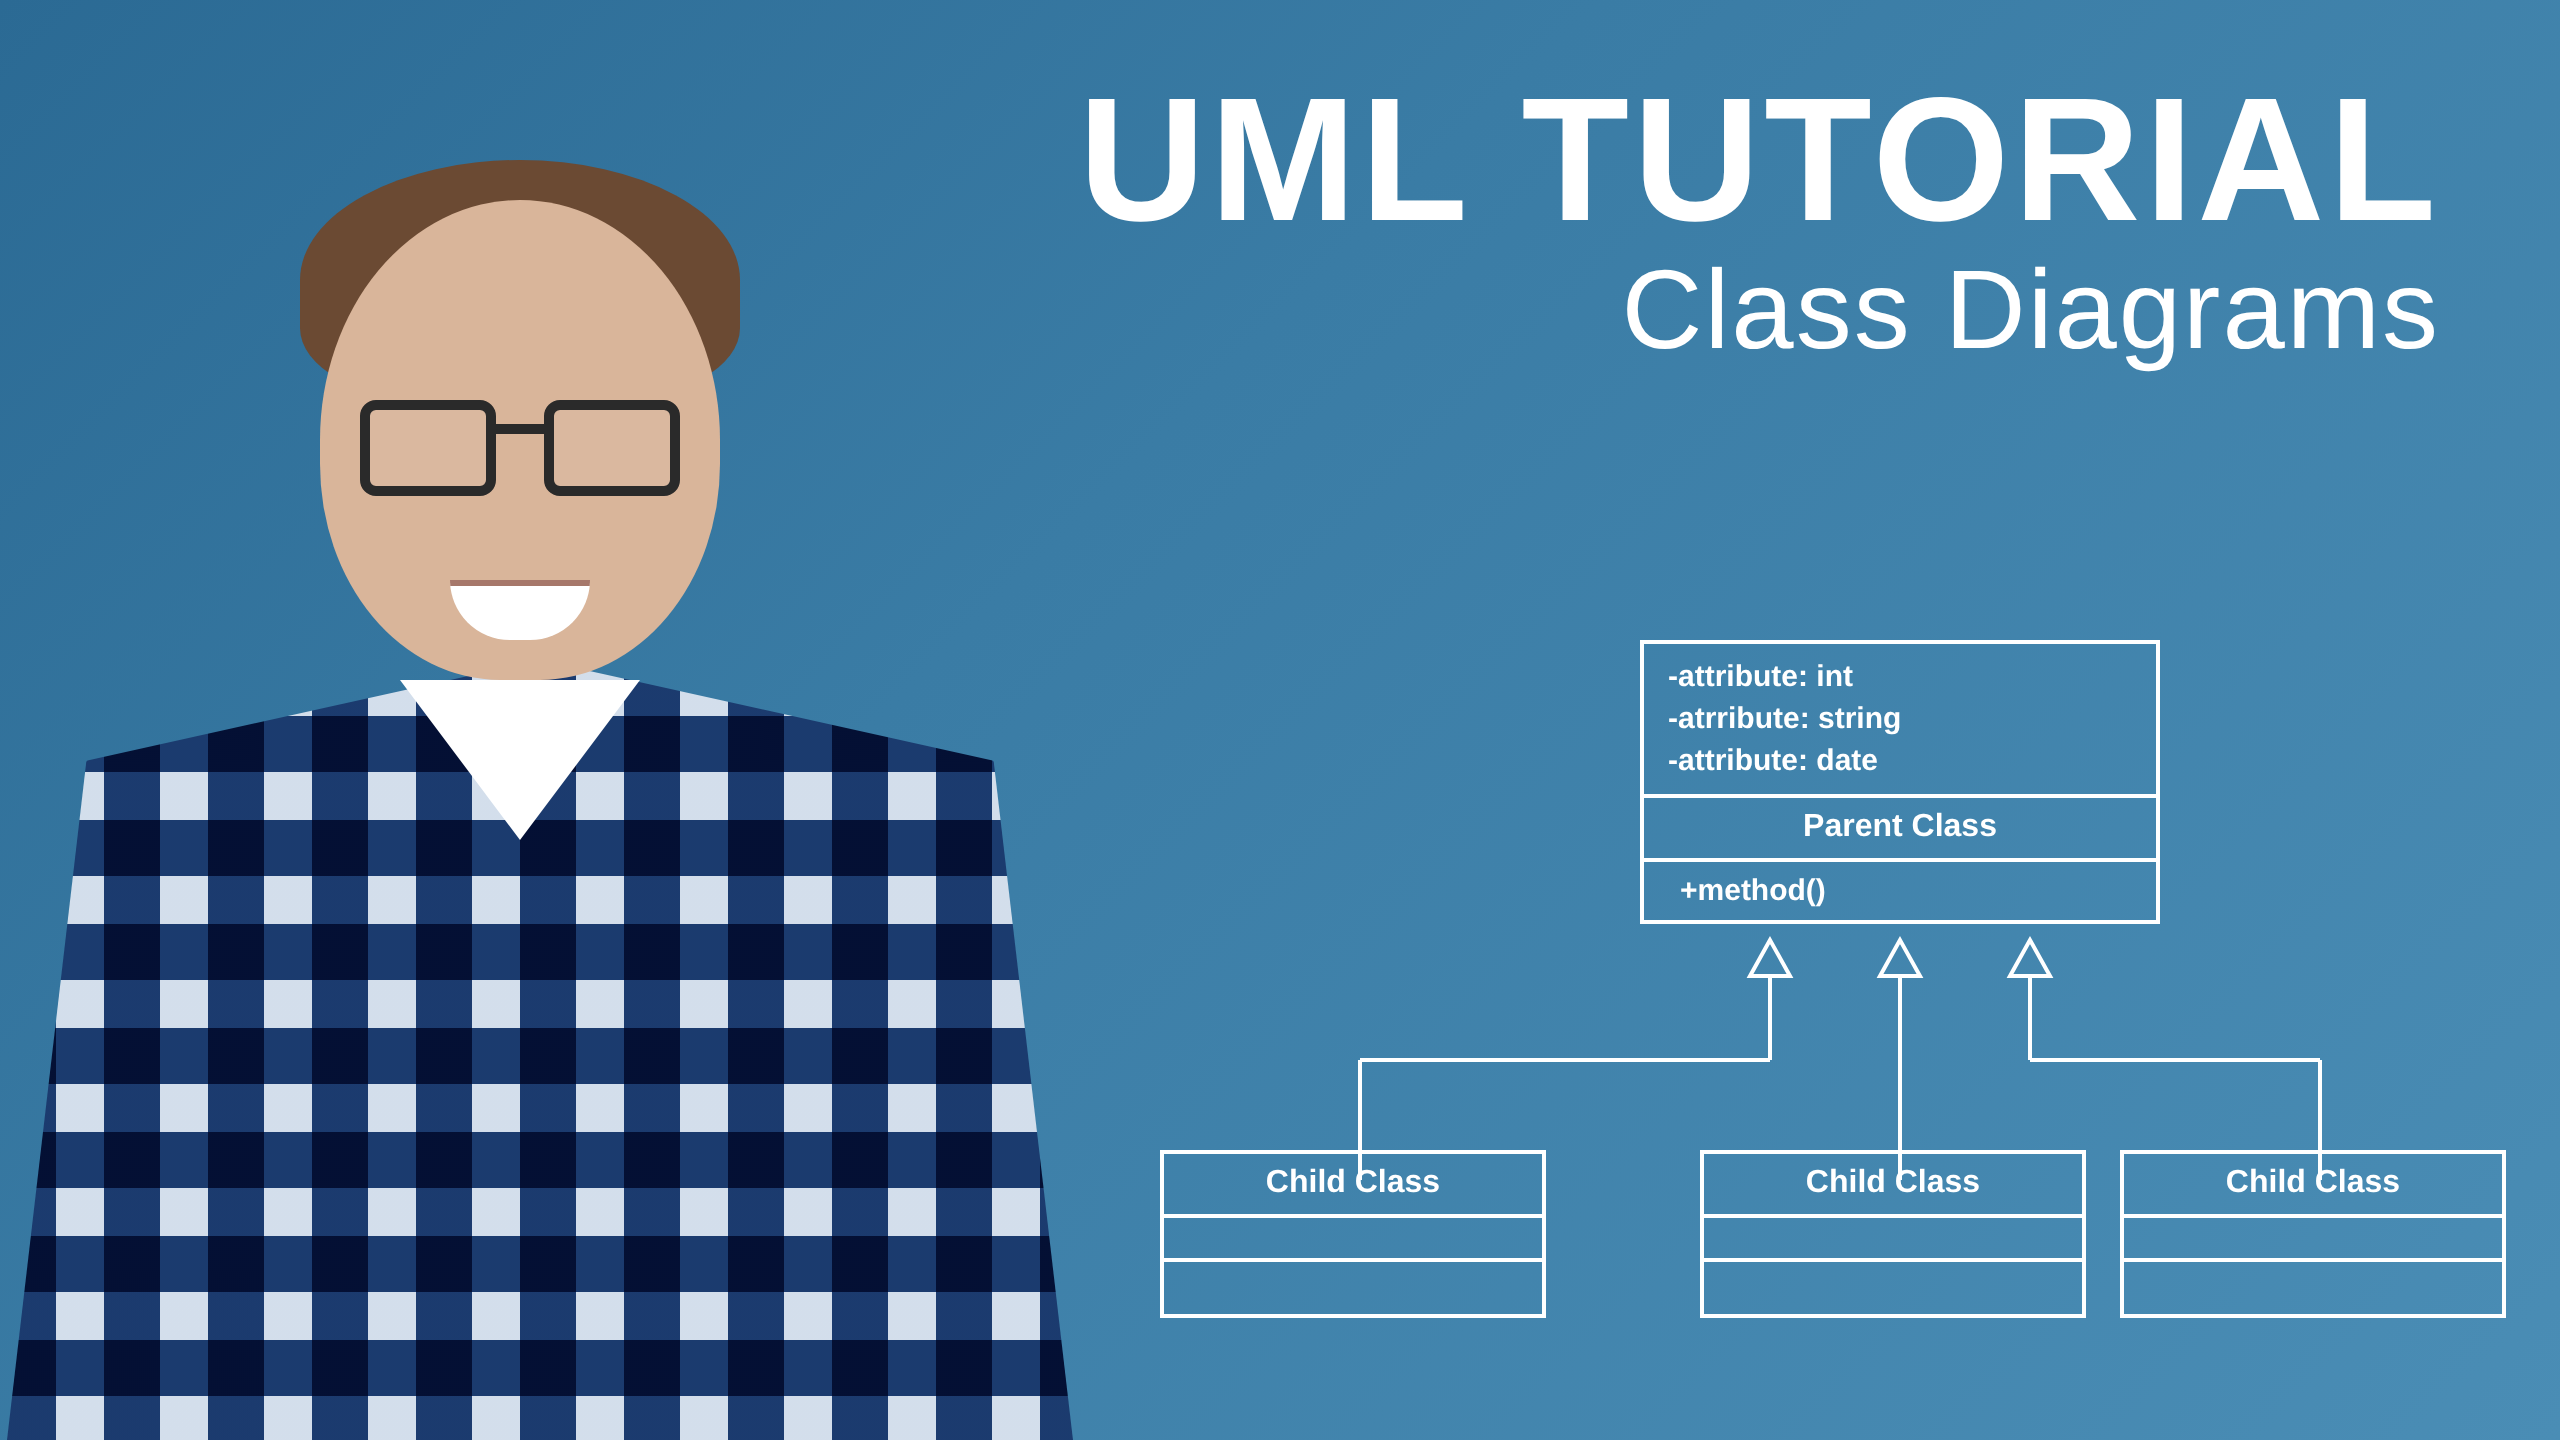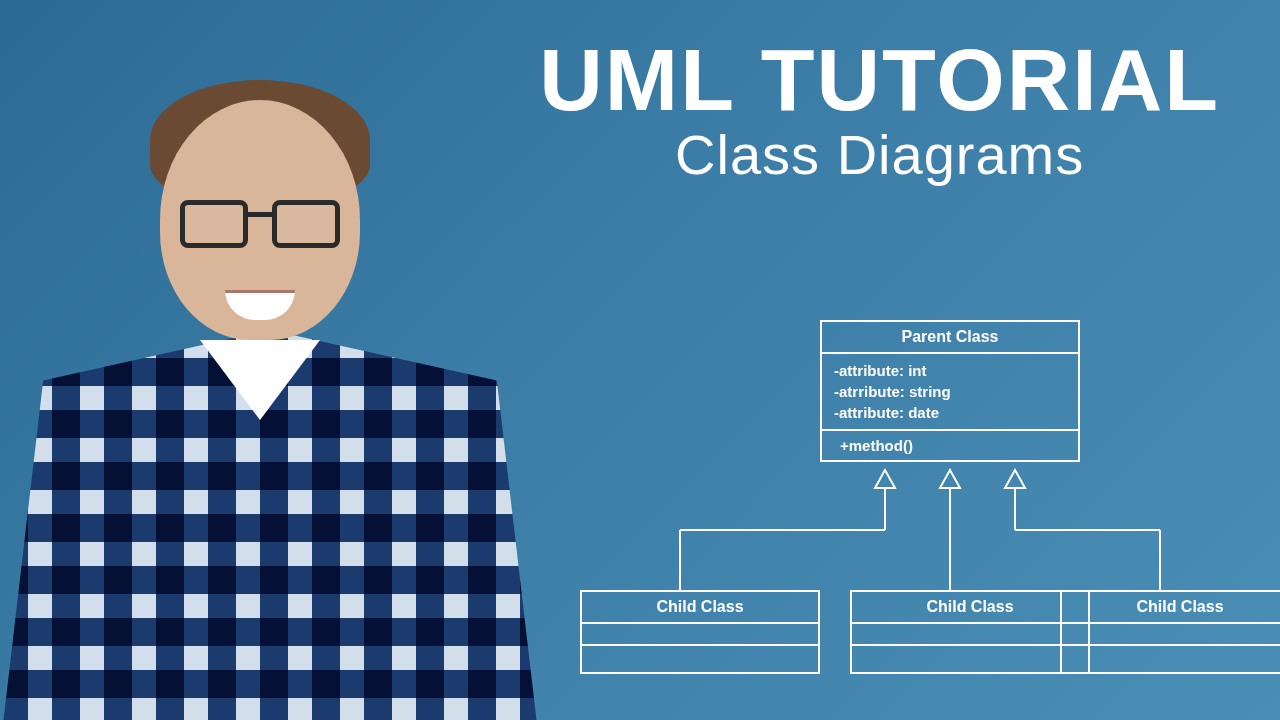--- a/index.html
+++ b/index.html
@@ -77,21 +77,21 @@
     top: 300px; left: 200px;
     width: 120px; height: 80px;
     background: #fff;
     clip-path: polygon(0 0, 100% 0, 50% 100%);
   }
 
   .title-block {
     position: absolute;
     top: 36px;
     right: 60px;
-    text-align: center;
+    text-align: right;
     color: #ffffff;
   }
   .title-block .line1 {
     font-size: 88px;
     font-weight: 700;
     letter-spacing: 2px;
     line-height: 1;
   }
   .title-block .line2 {
     font-size: 56px;
@@ -122,22 +122,22 @@
   .box .section:last-child { border-bottom: none; }
   .box .section.title { text-align: center; font-size: 16px; }
   .box .section.attrs { font-weight: 700; line-height: 1.4; min-height: 20px; }
   .box .section.methods { min-height: 26px; padding-left: 18px; }
 
   .parent-box {
     top: 0; left: 280px;
     width: 260px;
   }
   .child-box {
-    width: 240px;
-    top: 270px;
+    width: 193px;
+    top: 255px;
   }
   .child-box .section.attrs,
   .child-box .section.methods { height: 22px; padding: 0; }
   .c1 { left: 40px; }
   .c2 { left: 310px; }
   .c3 { left: 520px; }
 
   svg.connectors {
     position: absolute;
     top: 0; left: 0;
@@ -162,26 +162,26 @@
 </div>
 
 <div class="title-block">
   <div class="line1">UML TUTORIAL</div>
   <div class="line2">Class Diagrams</div>
 </div>
 
 <div class="uml-diagram">
 
   <div class="box parent-box">
-    <div class="section title">Parent Class</div>
     <div class="section attrs">
       <div>-attribute: int</div>
       <div>-atrribute: string</div>
       <div>-attribute: date</div>
     </div>
+    <div class="section title">Parent Class</div>
     <div class="section methods">
       <div>+method()</div>
     </div>
   </div>
 
   <div class="box child-box c1">
     <div class="section title">Child Class</div>
     <div class="section attrs"></div>
     <div class="section methods"></div>
   </div>

